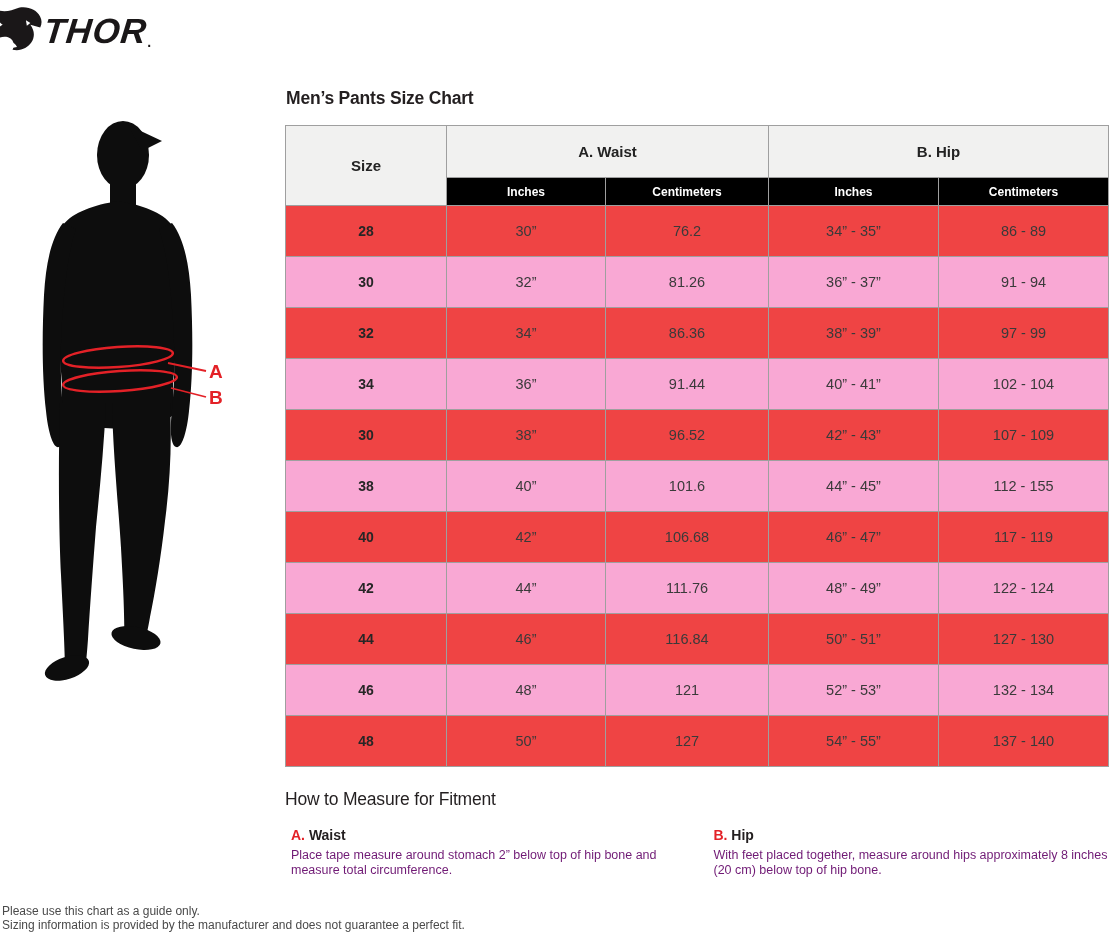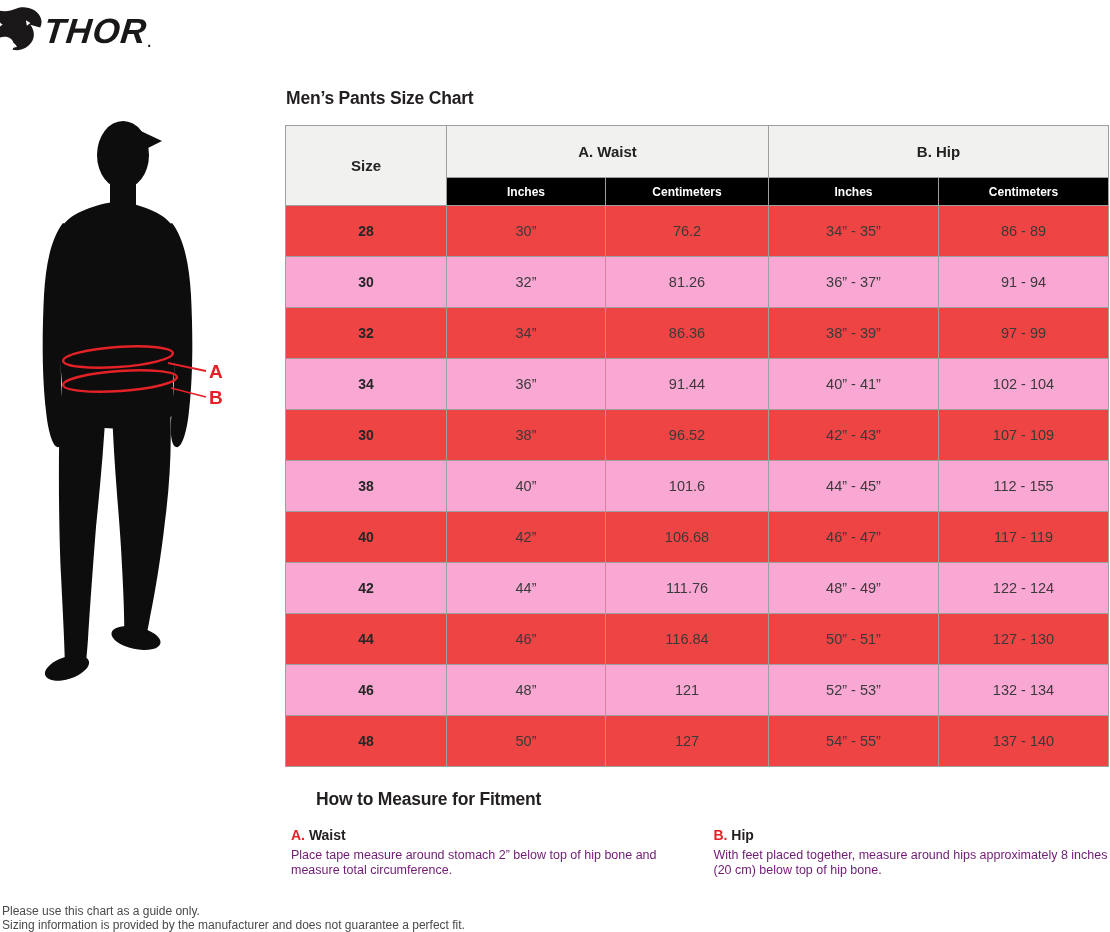--- a/index.html
+++ b/index.html
@@ -24,21 +24,21 @@
   .size-table { position:absolute; left:285px; top:125px; width:823px; border-collapse:collapse; table-layout:fixed; }
   .size-table th, .size-table td { border:1px solid #9f9f9f; text-align:center; vertical-align:middle; }
   .size-table thead .group-head, .size-table thead .size-head { background:#f1f1f0; height:52px; font-size:15px; font-weight:bold; color:#232323; }
   .size-table thead .black-row th { background:#000; color:#fff; height:28px; font-size:12px; font-weight:bold; }
   .size-table tbody td { height:51px; font-size:14.5px; color:#3a3a3a; background:#f9a8d4; }
   .size-table tbody td.size-col { font-weight:bold; color:#262626; font-size:14px; }
   .size-table tbody tr.alt td { background:#ef4444; }
 
   
   .measure { position:absolute; left:285px; top:789px; width:823px; }
-  .measure h2 { font-size:17.5px; font-weight:bold; color:#231f20; letter-spacing:-0.2px;margin-left:31px; }
+  .measure h2 { font-size:17.5px; font-weight:normal; color:#231f20; letter-spacing:-0.2px; }
   .measure-cols { display:flex; margin-top:17px; padding-left:6px; }
   .measure-item h3 { font-size:14px; font-weight:bold; color:#231f20; margin-bottom:5px; }
   .measure-item .red { color:#e32127; }
   .measure-item p { font-size:12.5px; color:#701a75; line-height:15px; }
   .measure-item.waist { width:412px; margin-right:12px; }
   .measure-item.hip { width:396px; }
 
   
   .disclaimer { position:absolute; left:2px; top:904px; }
   .disclaimer p { font-size:12px; color:#4a4a4a; line-height:14px; }

